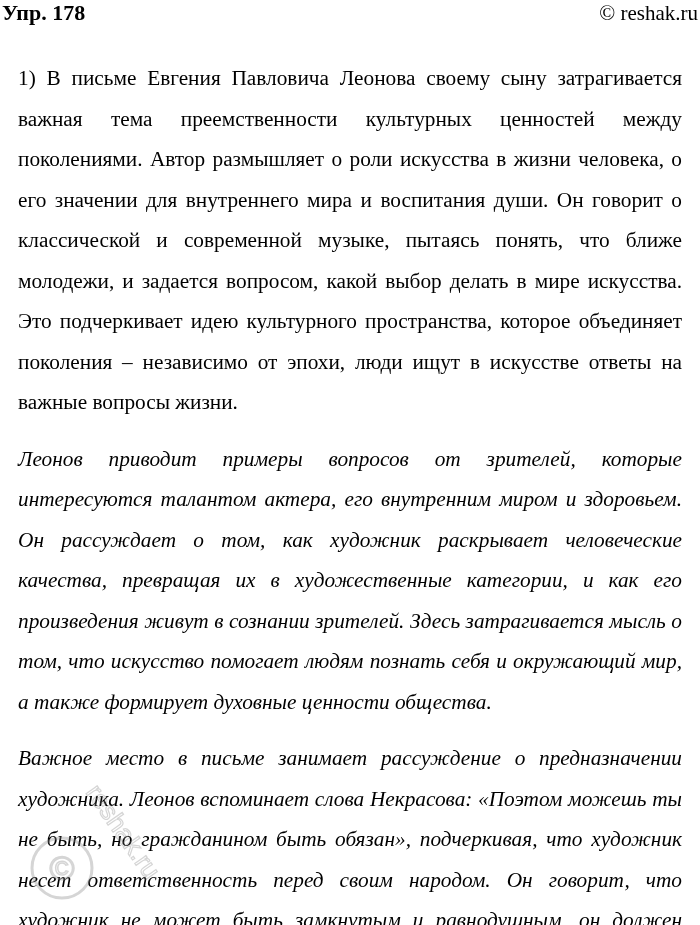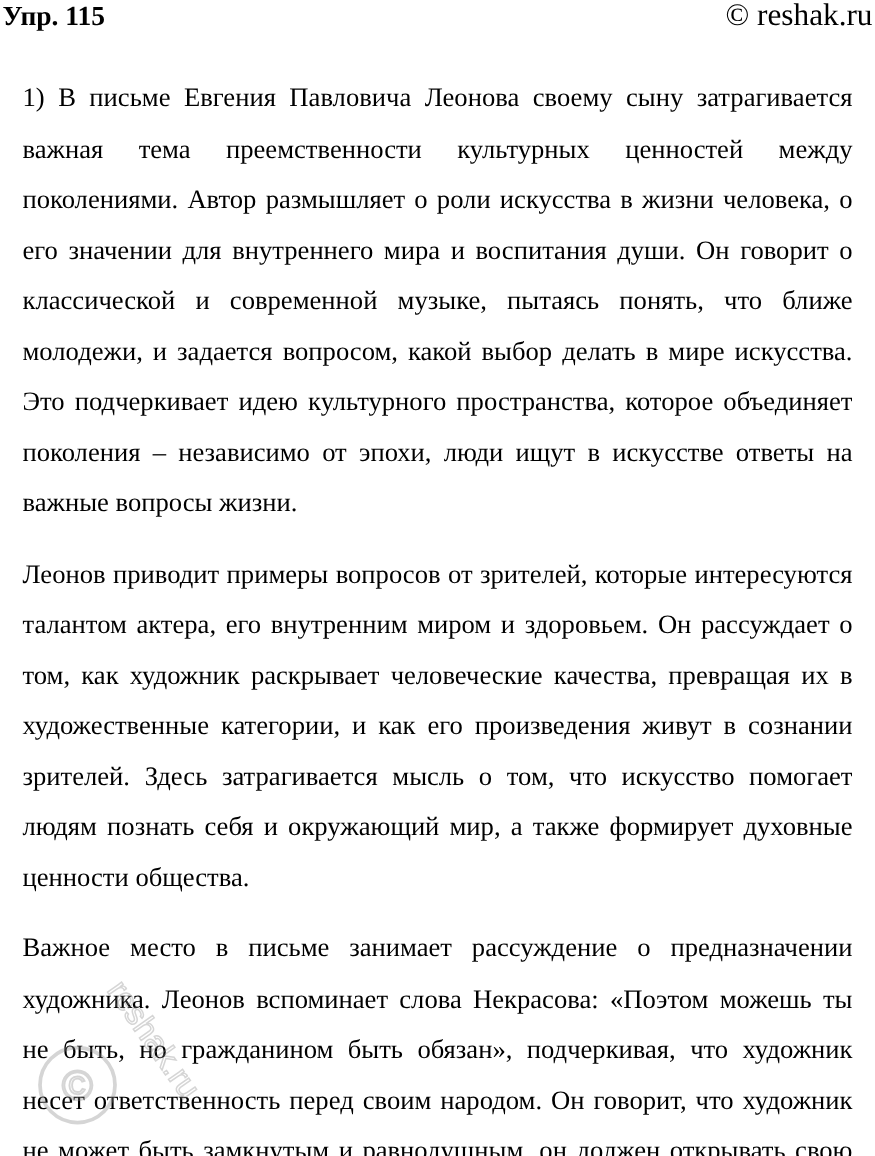--- a/index.html
+++ b/index.html
@@ -1,31 +1,31 @@
 <!DOCTYPE html>
 <html><head>
 <meta charset="utf-8">
 <style>
   html, body { margin: 0; padding: 0; background: #ffffff; }
   body { width: 700px; height: 925px; overflow: hidden; position: relative;
          font-family: "Liberation Serif", serif; color: #000; }
   .header { position: absolute; top: 0; left: 0; width: 700px; height: 30px; }
   .title { position: absolute; left: 2px; top: 0px; font-size: 22px; font-weight: bold; line-height: 26px; }
-  .copy { position: absolute; right: 2px; top: 0px; font-size: 25px; line-height: 26px; }
+  .copy { position: absolute; right: 2px; top: 0px; font-size: 21px; line-height: 26px; }
   .content { position: absolute; left: 2px; top: 42px; width: 696px; }
   .para { margin: 16px; font-size: 21.3px; line-height: 40.5px; text-align: justify; }
-  .para + .para { margin-top: 6px; }
+  .para + .para { margin-top: 6px; font-style: italic; }
   .watermark { position: absolute; left: 20px; top: 770px; width: 140px; height: 140px;
                pointer-events: none; opacity: 0.35; }
 </style>
 </head>
 <body>
 
 <div class="header">
-  <div class="title">Упр. 115</div>
+  <div class="title">Упр. 178</div>
   <div class="copy">© reshak.ru</div>
 </div>
 
 <div class="content">
   <p class="para">1) В письме Евгения Павловича Леонова своему сыну затрагивается важная тема преемственности культурных ценностей между поколениями. Автор размышляет о роли искусства в жизни человека, о его значении для внутреннего мира и воспитания души. Он говорит о классической и современной музыке, пытаясь понять, что ближе молодежи, и задается вопросом, какой выбор делать в мире искусства. Это подчеркивает идею культурного пространства, которое объединяет поколения – независимо от эпохи, люди ищут в искусстве ответы на важные вопросы жизни.</p>
   <p class="para">Леонов приводит примеры вопросов от зрителей, которые интересуются талантом актера, его внутренним миром и здоровьем. Он рассуждает о том, как художник раскрывает человеческие качества, превращая их в художественные категории, и как его произведения живут в сознании зрителей. Здесь затрагивается мысль о том, что искусство помогает людям познать себя и окружающий мир, а также формирует духовные ценности общества.</p>
   <p class="para">Важное место в письме занимает рассуждение о предназначении художника. Леонов вспоминает слова Некрасова: «Поэтом можешь ты не быть, но гражданином быть обязан», подчеркивая, что художник несет ответственность перед своим народом. Он говорит, что художник не может быть замкнутым и равнодушным, он должен открывать свою душу людям, служить обществу, быть щедрым на любовь и эмоции.</p>
 </div>
 
 <svg class="watermark" viewBox="0 0 140 140">

